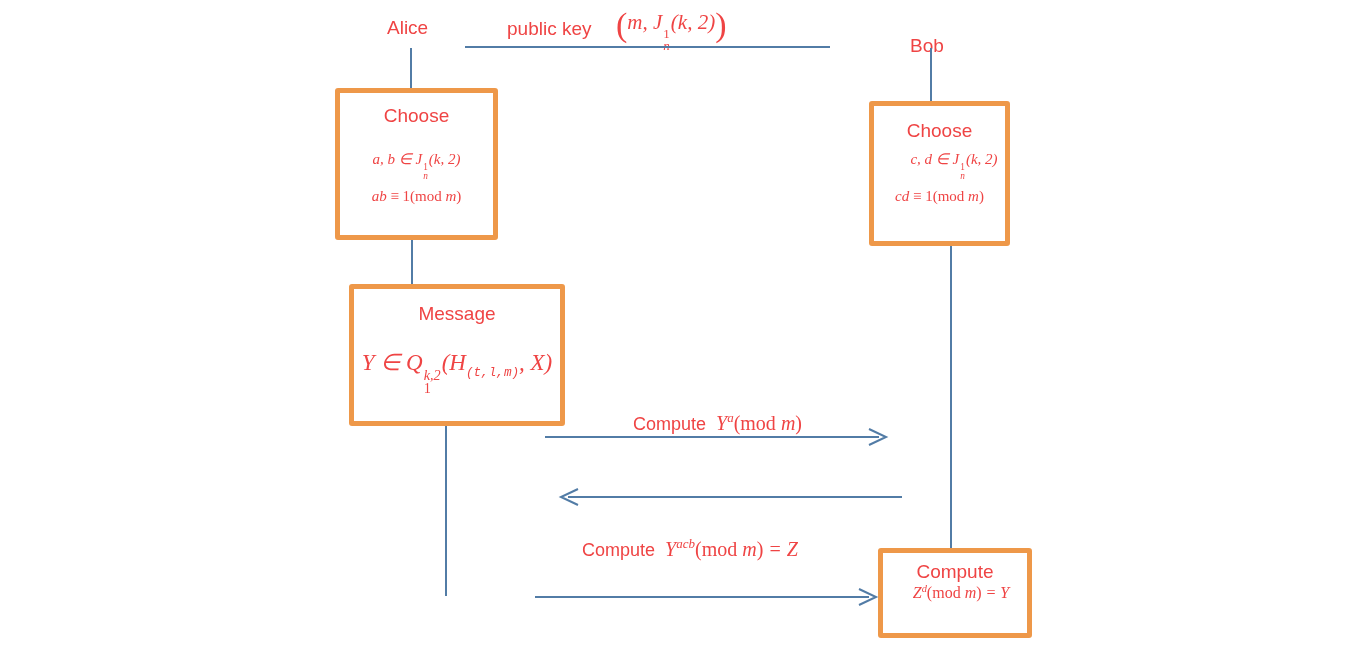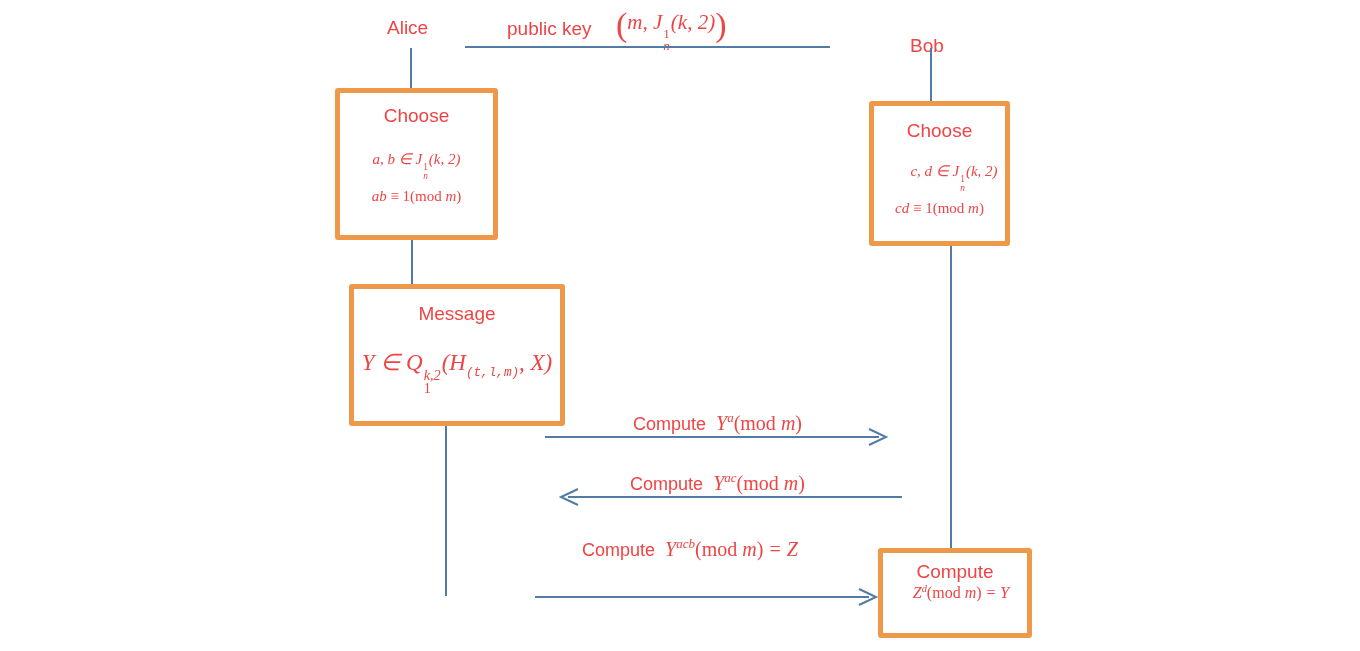--- a/index.html
+++ b/index.html
@@ -57,21 +57,21 @@
     <div class="btitle" style="margin-top:12px;">Choose</div>
     <div class="bmath" style="margin-top:23px;"><span class="mi">a, b ∈ J</span><span class="stk">
           <span class="s mr">1</span>
           <span class="s mi">n</span>
         </span><span class="mi">(k, 2)</span></div>
     <div class="bmath" style="margin-top:7px;"><span class="mi">ab</span><span class="mr"> ≡ 1(mod </span><span class="mi">m</span><span class="mr">)</span></div>
   </div>
 
   <div class="obox" style="left:869px; top:101px; width:141px; height:145px;">
     <div class="btitle" style="margin-top:14px;">Choose</div>
-    <div class="bmath" style="margin-top:20px;padding-left:29px;"><span class="mi">c, d ∈ J</span><span class="stk">
+    <div class="bmath" style="margin-top:8px;padding-left:29px;"><span class="mi">c, d ∈ J</span><span class="stk">
           <span class="s mr">1</span>
           <span class="s mi">n</span>
         </span><span class="mi">(k, 2)</span></div>
     <div class="bmath" style="margin-top:7px;"><span class="mi">cd</span><span class="mr"> ≡ 1(mod </span><span class="mi">m</span><span class="mr">)</span></div>
   </div>
 
   <div class="obox" style="left:309px; top:284px; width:216px; height:142px;margin-left:40px;">
     <div class="btitle" style="margin-top:14px;">Message</div>
     <div class="bmath" style="margin-top:24px; font-size:23px;"><span class="mi">Y ∈ Q</span><span class="stk">
           <span class="s mi">k,2</span>
@@ -83,21 +83,20 @@
     <div class="btitle" style="margin-top:8px;">Compute</div>
     <div class="bmath" style="margin-top:0; font-size:16px;padding-left:12px;"><span class="mi">Z</span><sup class="sm mi">d</sup><span class="mr">(mod </span><span class="mi">m</span><span class="mr">)</span><span class="mi"> = Y</span></div>
   </div>
 
   <div class="msg-label" style="left:545px; top:410px; width:345px;"><span class="verb">Compute</span><span class="mmath"><span class="mi">Y</span><sup class="sm mi">a</sup><span class="mr">(mod </span><span class="mi">m</span><span class="mr">)</span><span class="mi"></span></span></div>
   <svg class="marrow" style="left:545px; top:427px;" width="345" height="20">
     <line x1="0" y1="10" x2="334" y2="10" stroke="#527CA6" stroke-width="2"></line>
     <polyline points="324,2 341,10 324,18" fill="none" stroke="#527CA6" stroke-width="2"></polyline>
   </svg>
 
-  <div class="msg-label" style="left:545px; top:470px; width:345px;"><span class="verb">Compute</span><span class="mmath"><span class="mi">Y</span><sup class="sm mi">ac</sup><span class="mr">(mod </span><span class="mi">m</span><span class="mr">)</span><span class="mi"></span></span></div>
   <svg class="marrow" style="left:557px; top:487px;" width="345" height="20">
     <line x1="11" y1="10" x2="345" y2="10" stroke="#527CA6" stroke-width="2"></line>
     <polyline points="21,2 4,10 21,18" fill="none" stroke="#527CA6" stroke-width="2"></polyline>
   </svg>
 
   <div class="msg-label" style="left:535px; top:536px; width:310px;"><span class="verb">Compute</span><span class="mmath"><span class="mi">Y</span><sup class="sm mi">acb</sup><span class="mr">(mod </span><span class="mi">m</span><span class="mr">)</span><span class="mi"> = Z</span></span></div>
   <svg class="marrow" style="left:535px; top:587px;" width="345" height="20">
     <line x1="0" y1="10" x2="334" y2="10" stroke="#527CA6" stroke-width="2"></line>
     <polyline points="324,2 341,10 324,18" fill="none" stroke="#527CA6" stroke-width="2"></polyline>
   </svg>

